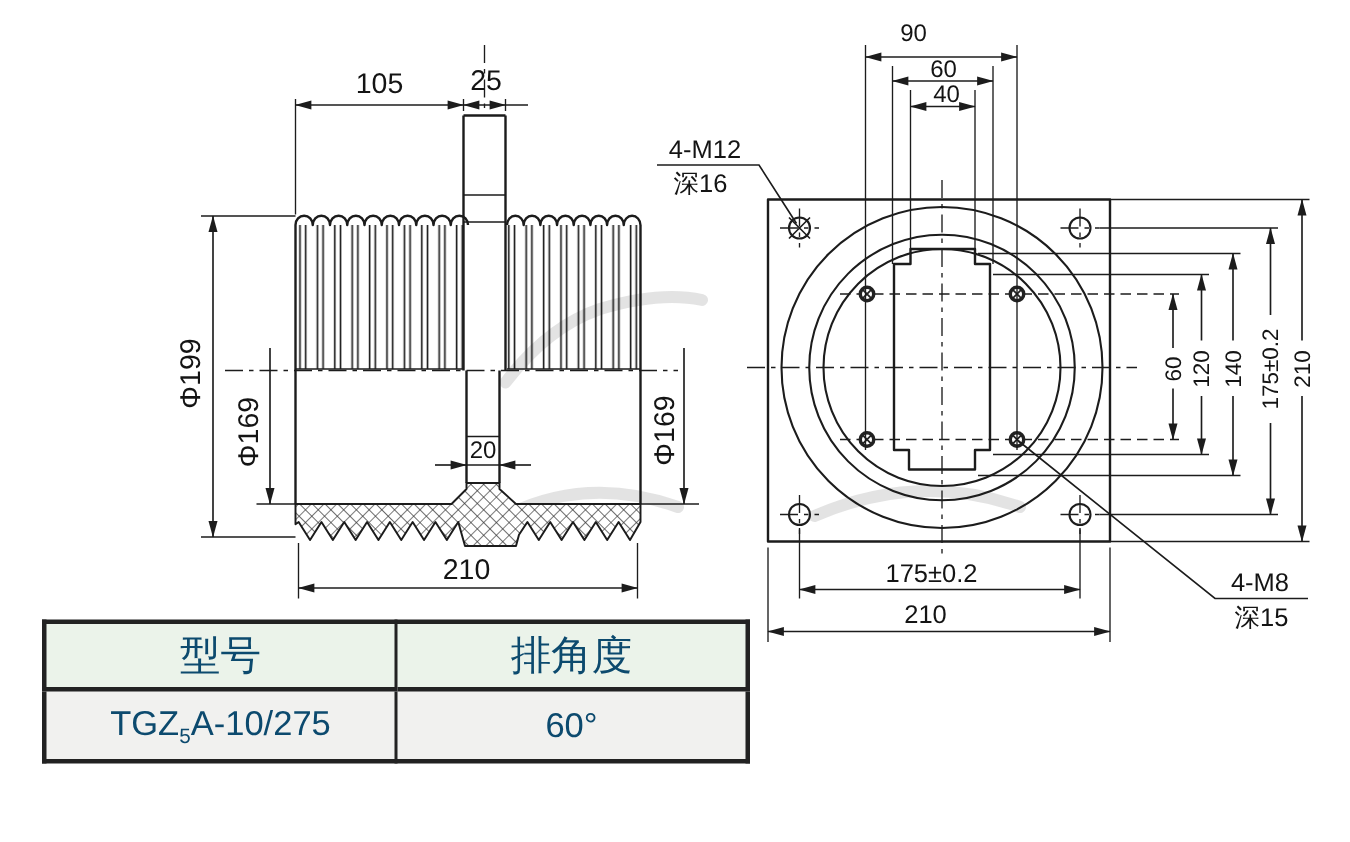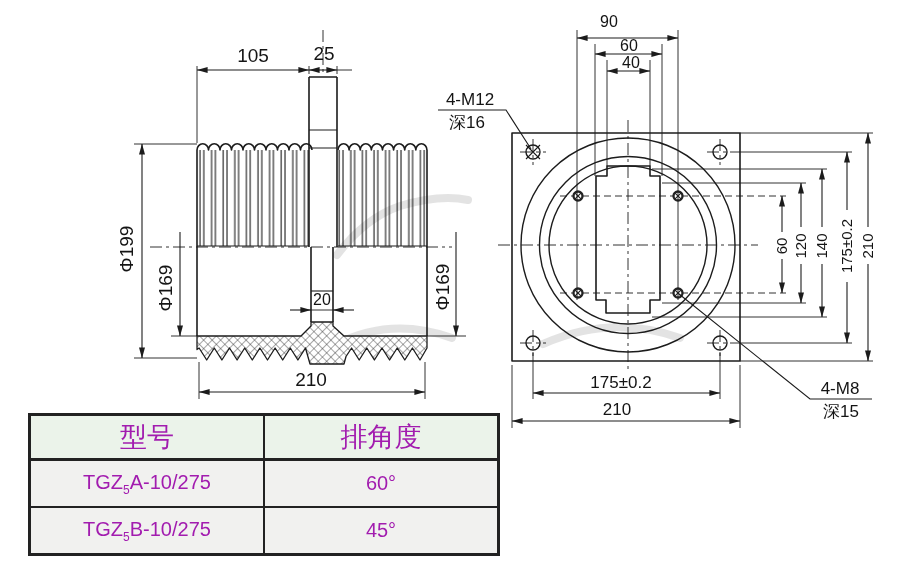--- a/index.html
+++ b/index.html
@@ -17,24 +17,24 @@
   .cl{stroke:#1c1c1c;stroke-width:0.9;fill:none;stroke-dasharray:12 4 3 4;}
   .ds{stroke:#1c1c1c;stroke-width:0.9;fill:none;stroke-dasharray:7 4;}
   .dim{stroke:#1c1c1c;stroke-width:1.1;fill:none;marker-start:url(#ar);marker-end:url(#ar);}
   .de{stroke:#1c1c1c;stroke-width:1.1;fill:none;marker-end:url(#ar);}
   .wm{stroke:#dcdcdc;stroke-width:8;fill:none;stroke-linecap:round;opacity:.8;}
   .wb{fill:#ffffff;}
   .hatchfill{fill:url(#xh);stroke:#1c1c1c;stroke-width:1.3;stroke-linejoin:round;}
   
   .spec{position:absolute;left:28px;top:413px;width:472px;}
   .spec table{border-collapse:collapse;width:100%;table-layout:fixed;}
-  .spec th,.spec td{border:2px solid #222;text-align:center;color:#a21caf;}
+  .spec th,.spec td{border:2px solid #222;text-align:center;color:#0c4a6e;}
   .spec table{border:3px solid #222;}
   .spec th{background:#ebf3ea;height:40px;font-size:27px;font-weight:normal;}
-  .spec td{background:#f1f1ef;height:43px;font-size:20px;text-align:center;}
+  .spec td{background:#f1f1ef;height:43px;font-size:23px;text-align:center;}
   .spec thead th{border-bottom:3px solid #222;}
   .spec sub{font-size:0.6em;}
 </style>
 </head>
 <body>
 
 <div class="stage">
 
 <svg width="900" height="561" viewBox="0 0 900 561">
   <defs>
@@ -227,21 +227,17 @@
       <tr>
         <th>型号</th>
         <th>排角度</th>
       </tr>
     </thead>
     <tbody>
       <tr>
         <td><span>TGZ</span><sub>5</sub><span>A-10/275</span></td>
         <td>60°</td>
       </tr>
-      <tr>
-        <td><span>TGZ</span><sub>5</sub><span>B-10/275</span></td>
-        <td>45°</td>
-      </tr>
     </tbody>
   </table>
 </div>
 
 </div>
 
 </body></html>

